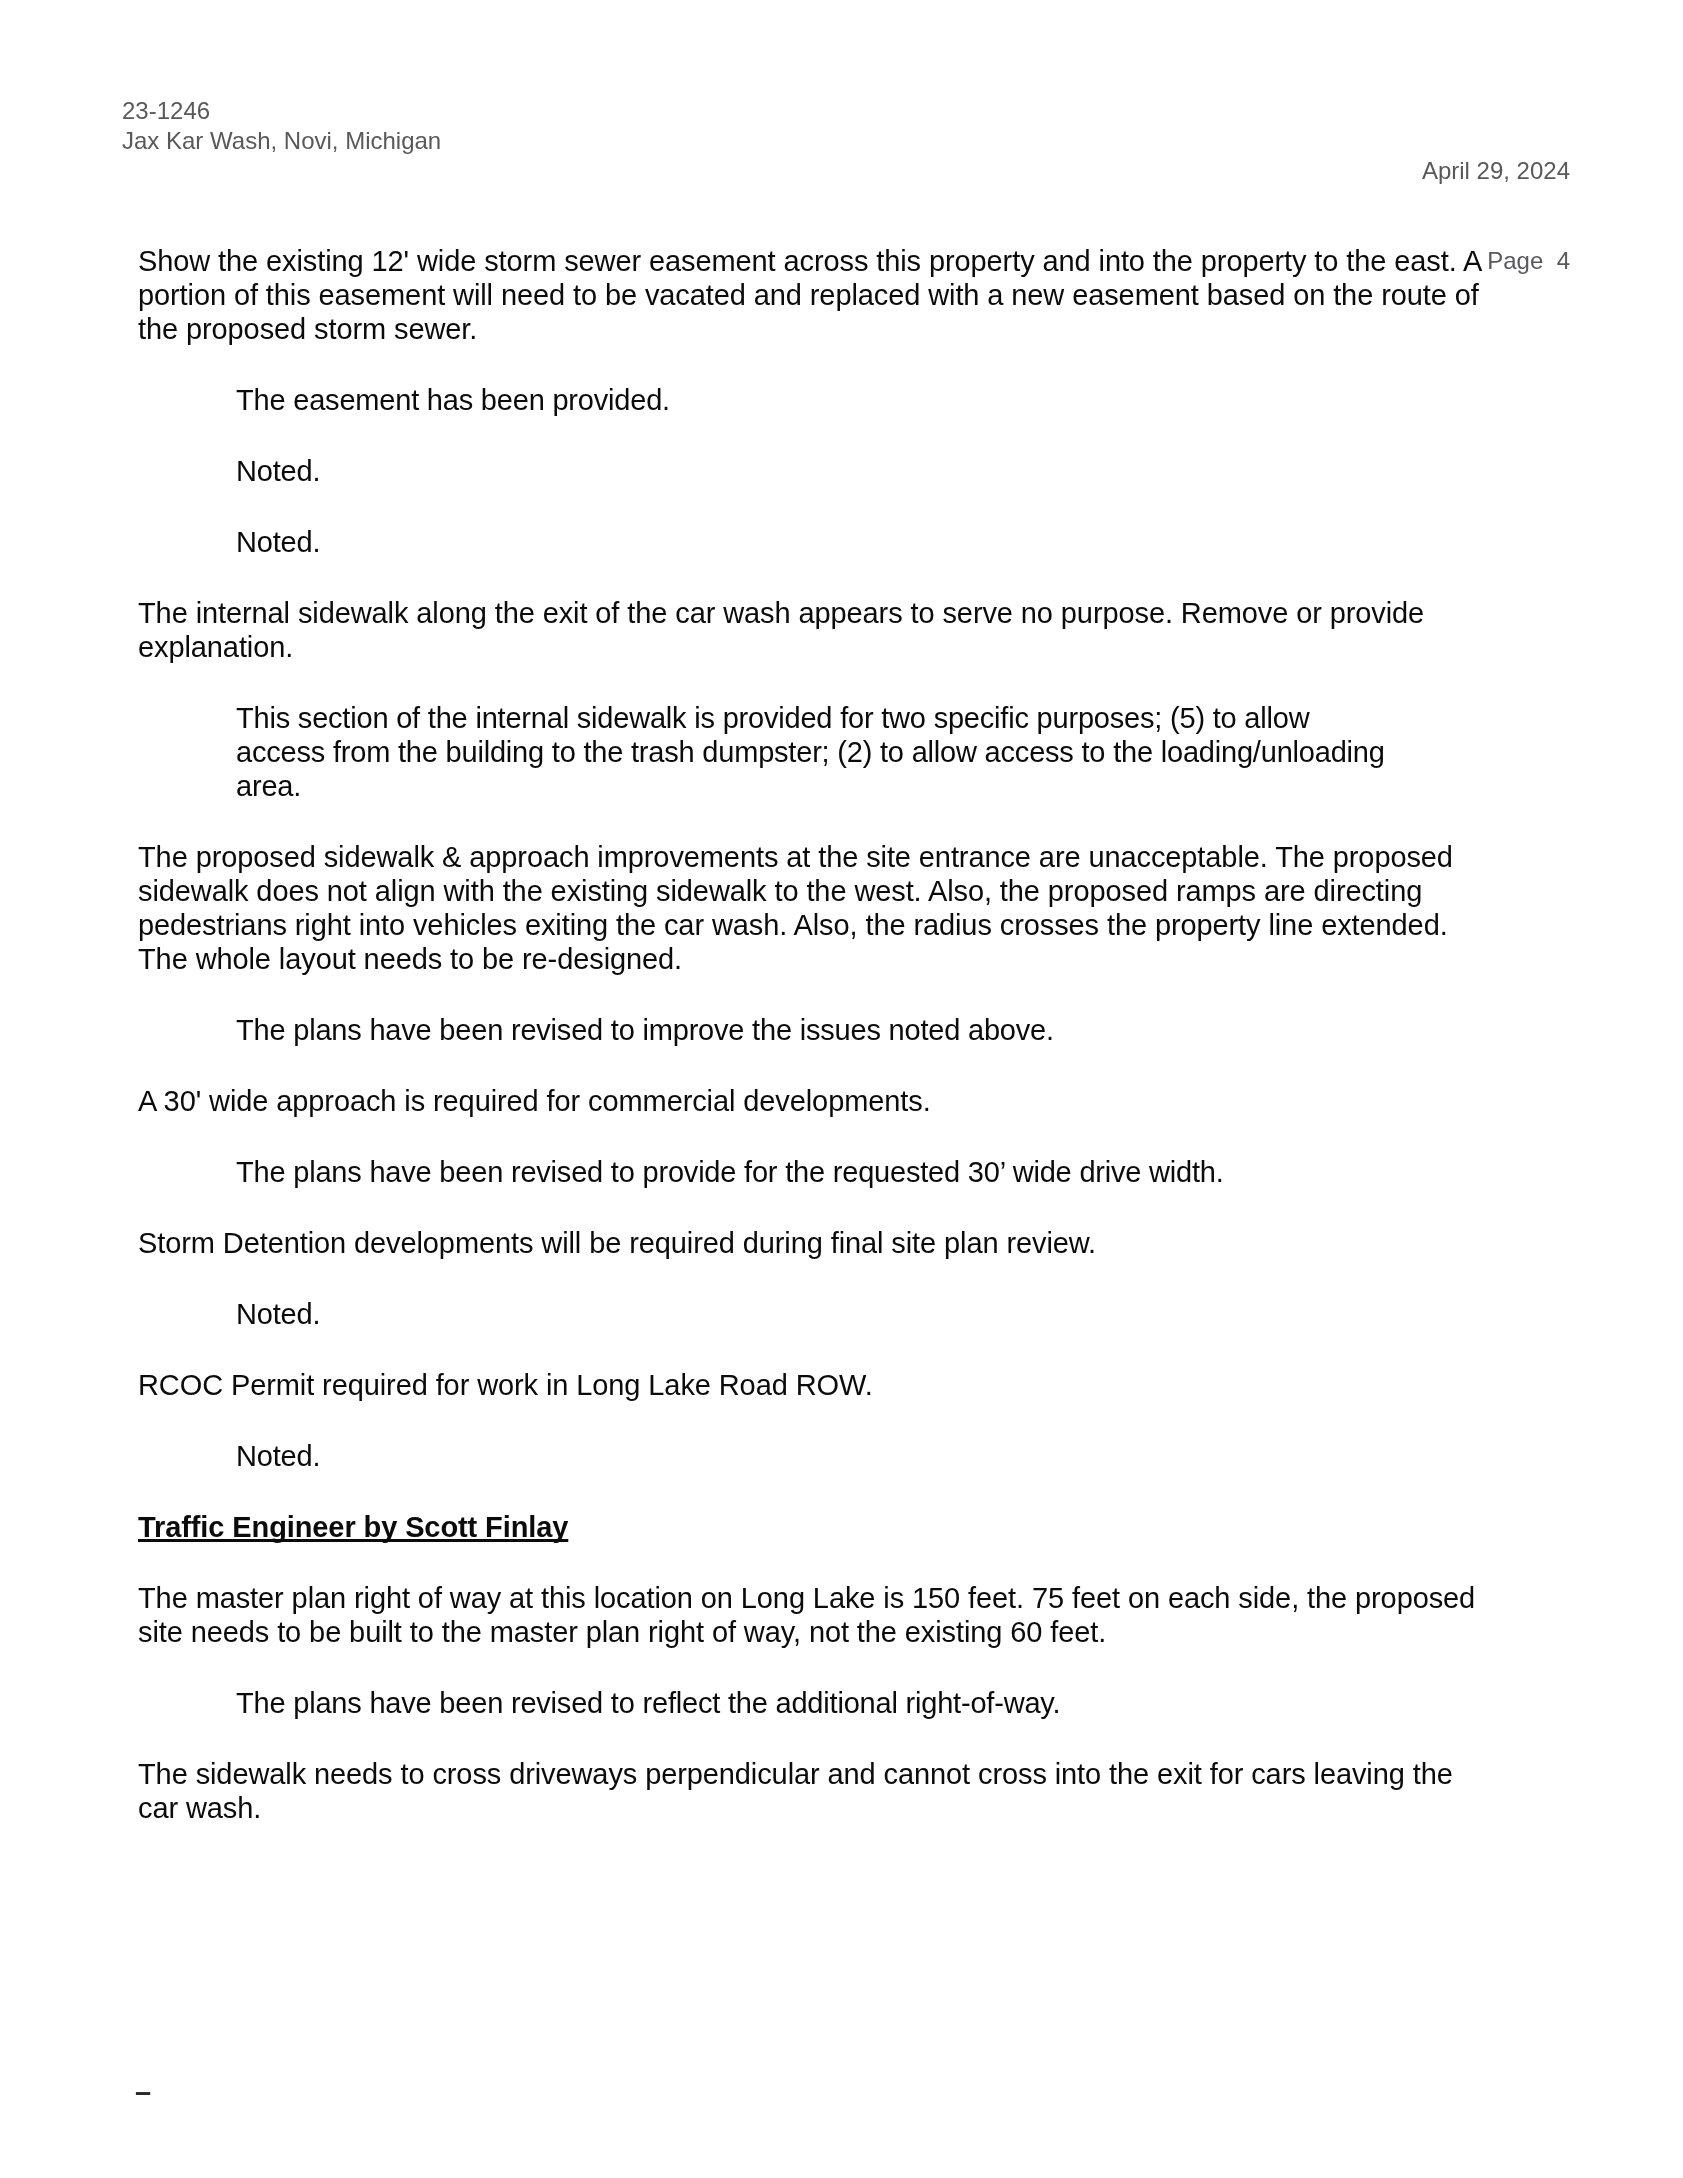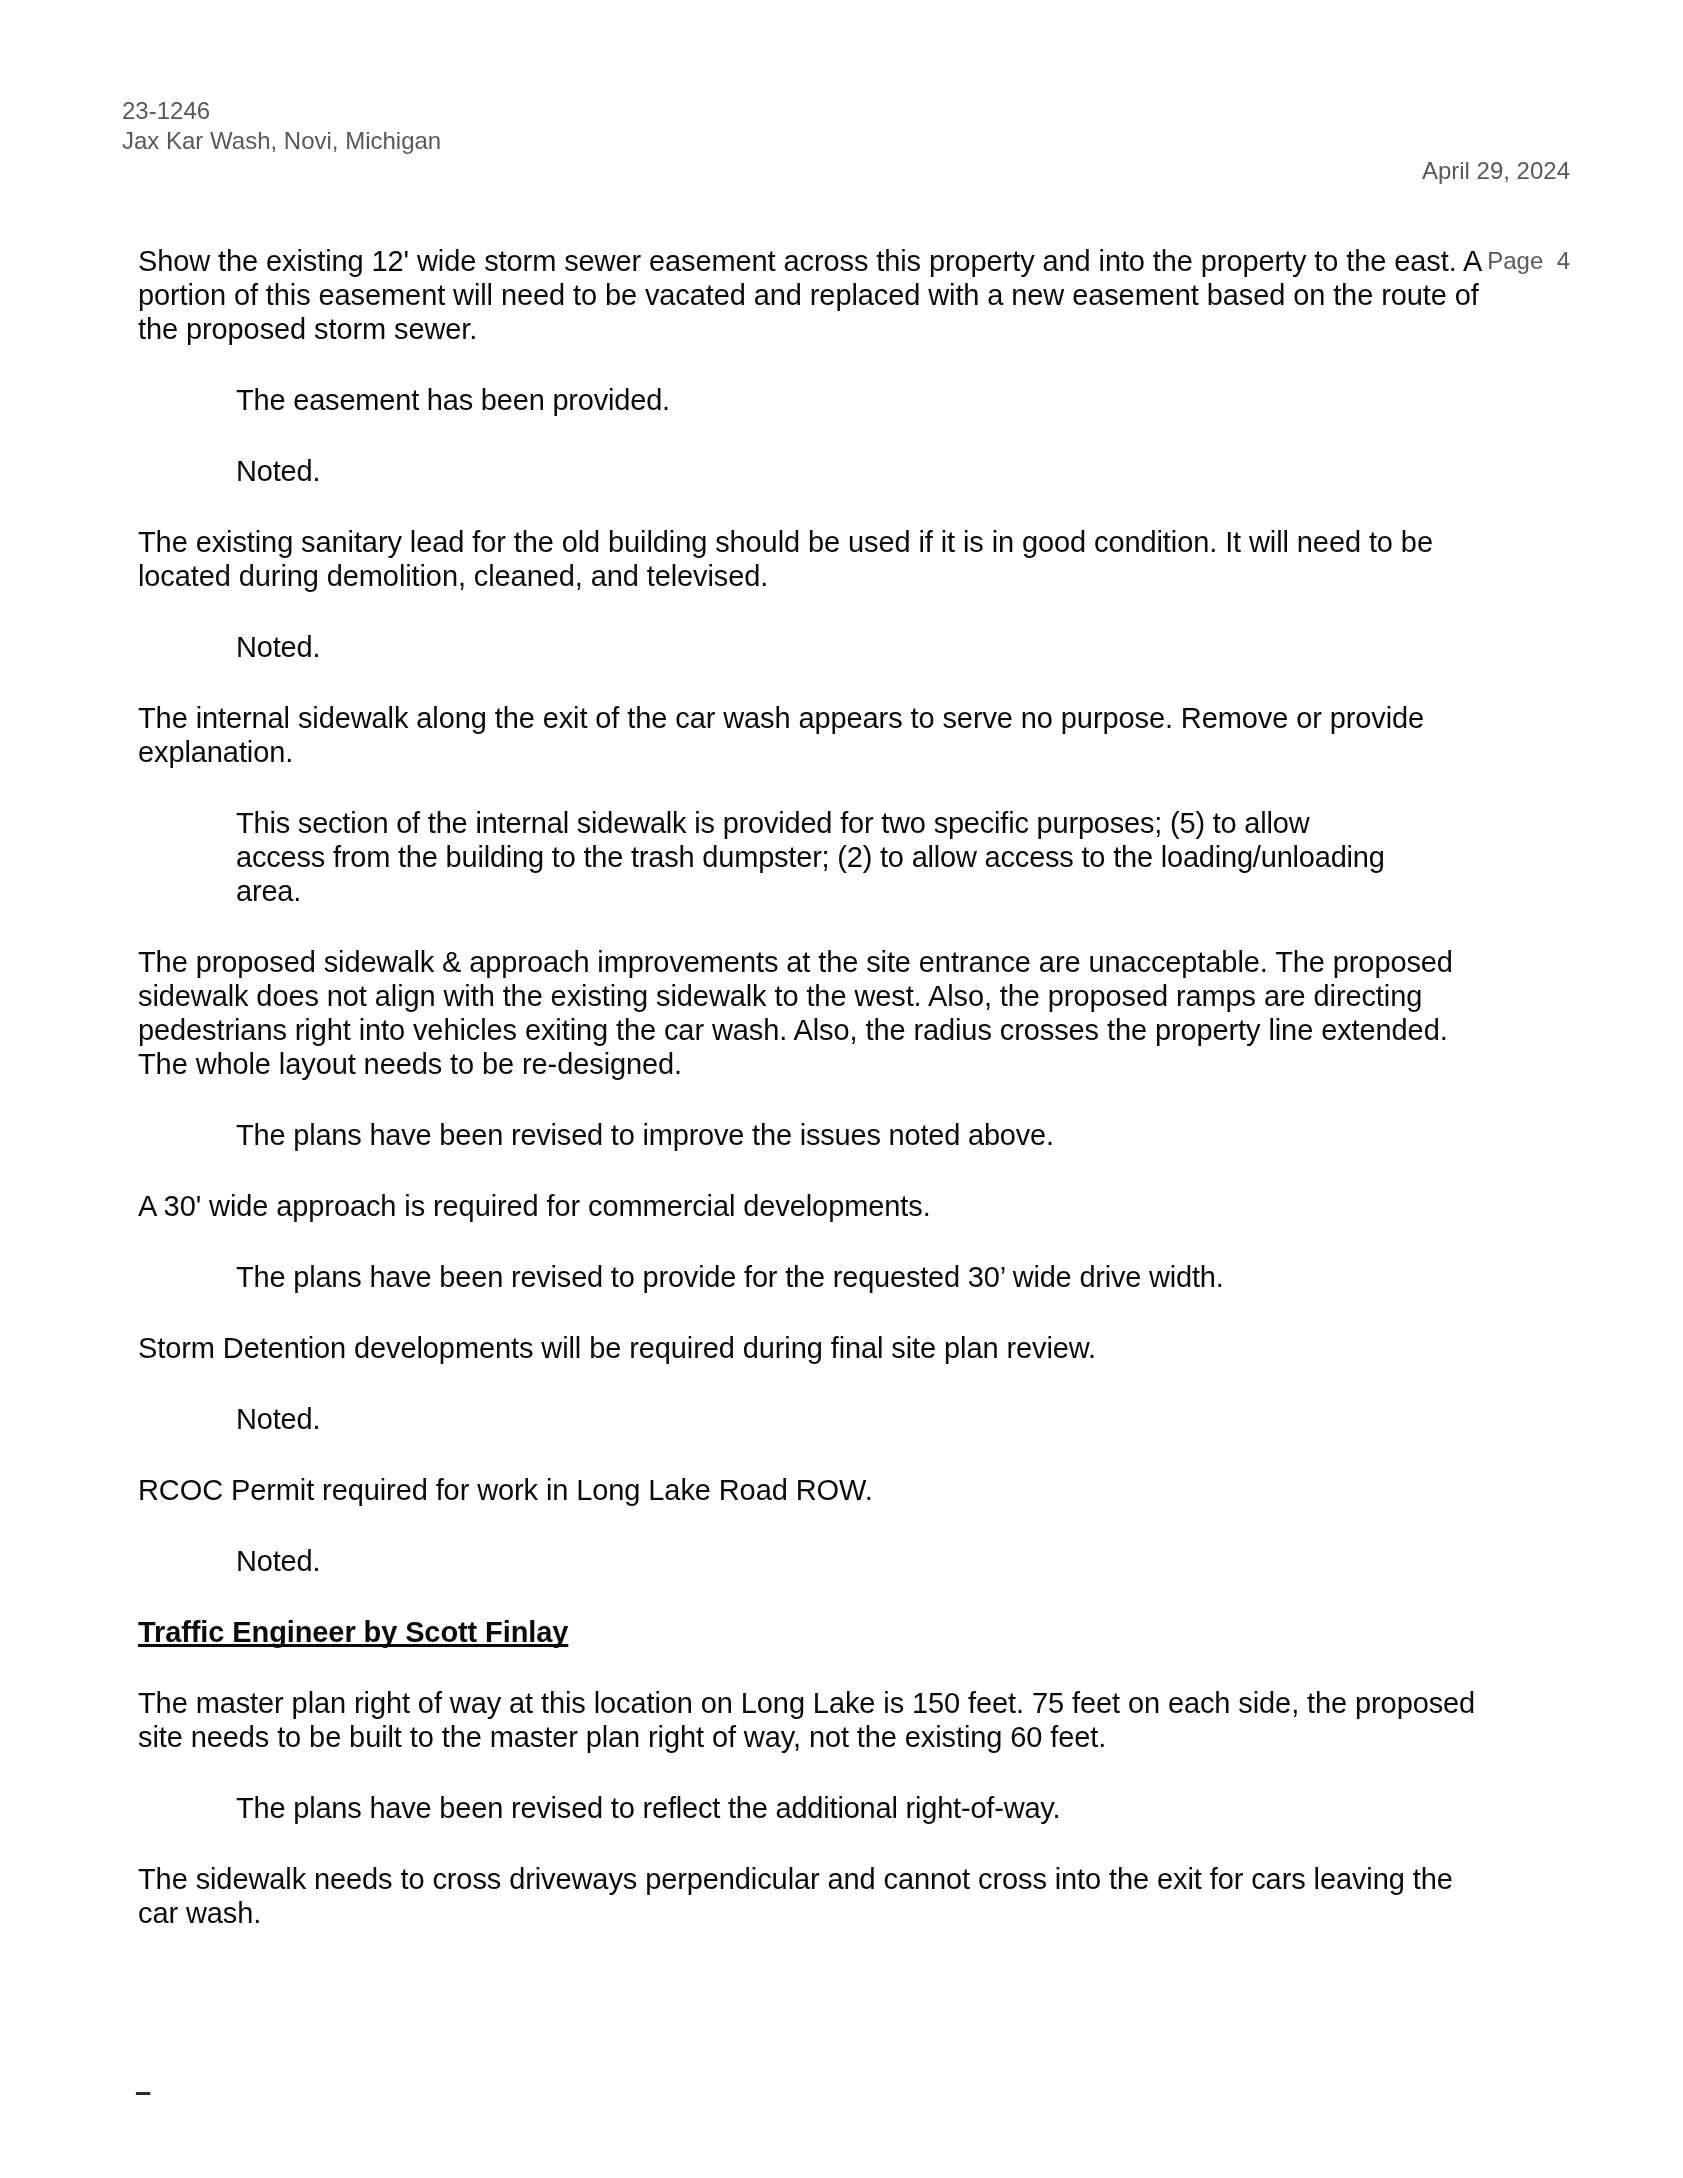--- a/index.html
+++ b/index.html
@@ -83,22 +83,20 @@
       <div>Page  4</div>
     </div>
   </div>
 
   <div class="content">
     <div class="block para">Show the existing 12' wide storm sewer easement across this property and into the property to the east. A
 portion of this easement will need to be vacated and replaced with a new easement based on the route of
 the proposed storm sewer.</div>
     <div class="block reply">The easement has been provided.</div>
     <div class="block reply">Noted.</div>
-    <div class="block para">The existing sanitary lead for the old building should be used if it is in good condition. It will need to be
-located during demolition, cleaned, and televised.</div>
     <div class="block reply">Noted.</div>
     <div class="block para">The internal sidewalk along the exit of the car wash appears to serve no purpose. Remove or provide
 explanation.</div>
     <div class="block reply">This section of the internal sidewalk is provided for two specific purposes; (5) to allow
 access from the building to the trash dumpster; (2) to allow access to the loading/unloading
 area.</div>
     <div class="block para">The proposed sidewalk &amp; approach improvements at the site entrance are unacceptable. The proposed
 sidewalk does not align with the existing sidewalk to the west. Also, the proposed ramps are directing
 pedestrians right into vehicles exiting the car wash. Also, the radius crosses the property line extended.
 The whole layout needs to be re-designed.</div>

